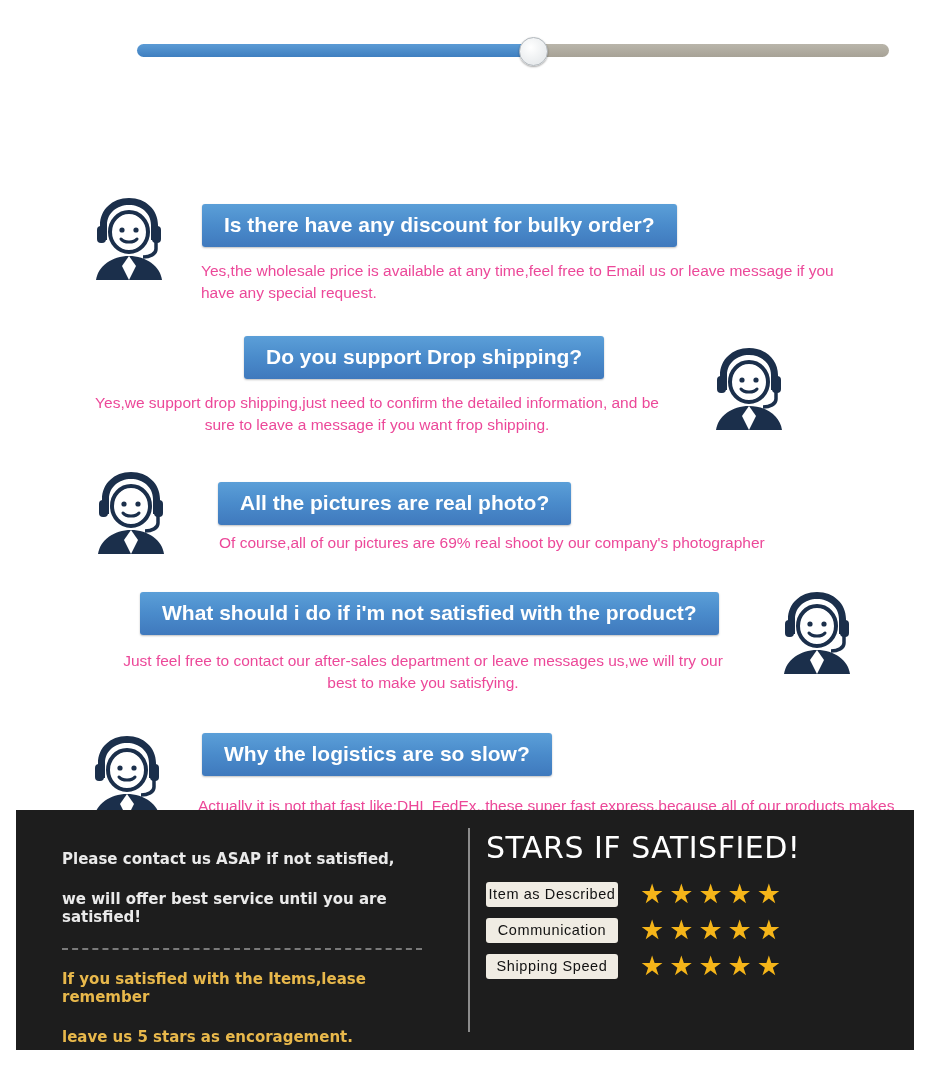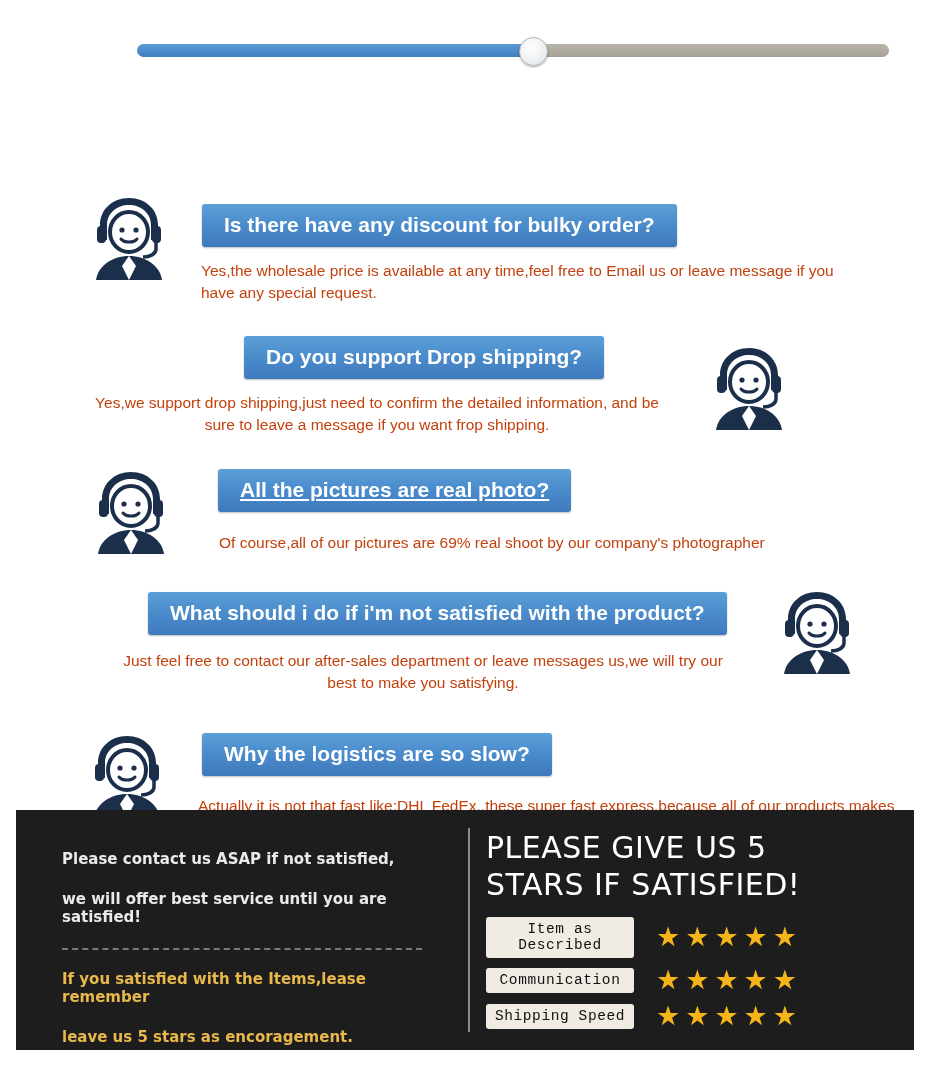--- a/index.html
+++ b/index.html
@@ -93,37 +93,37 @@
     border-radius: 3px;
     color: #ffffff;
     font-size: 21px;
     font-weight: bold;
     padding: 9px 22px 10px 22px;
     box-shadow: 0 1px 2px rgba(0,0,0,.25);
     white-space: nowrap;
   }
   .answer {
     font-size: 15.5px;
-    color: #c2410c;
+    color: #ec4899;
     line-height: 1.45;
   }
 
   .q1-bubble { position: absolute; left: 202px; top: 112px; }
   .q1-answer { position: absolute; left: 201px; top: 168px; width: 660px; }
   .a1-av { left: 70px; top: 90px; }
 
   .q2-bubble { position: absolute; left: 244px; top: 244px; }
   .q2-answer { position: absolute; left: 88px; top: 300px; width: 578px; text-align: center; }
   .a2-av { left: 690px; top: 240px; }
 
-  .q3-bubble { position: absolute; left: 218px; top: 377px; text-decoration: underline; }
+  .q3-bubble { position: absolute; left: 218px; top: 390px; }
   .q3-answer { position: absolute; left: 219px; top: 440px; width: 640px; }
   .a3-av { left: 72px; top: 364px; }
 
-  .q4-bubble { position: absolute; left: 148px; top: 500px; }
+  .q4-bubble { position: absolute; left: 140px; top: 500px; }
   .q4-answer { position: absolute; left: 108px; top: 558px; width: 630px; text-align: center; }
   .a4-av { left: 758px; top: 484px; }
 
   .q5-bubble { position: absolute; left: 202px; top: 641px; }
   .q5-answer { position: absolute; left: 198px; top: 703px; width: 708px; }
   .a5-av { left: 68px; top: 628px; }
 
   
   .footer {
     position: absolute;
@@ -175,24 +175,24 @@
     letter-spacing: .5px;
     font-family: "DejaVu Sans", sans-serif;
     margin-bottom: 14px;
   }
   .rating-row {
     display: flex;
     align-items: center;
     margin-bottom: 9px;
   }
   .rating-label {
-    width: 148px;
+    width: 132px;
     background: #f0ece3;
     color: #111;
-    font-family: Liberation Mono, monospace;
+    font-family: Liberation Sans, sans-serif;
     font-size: 14.5px;
     text-align: center;
     padding: 4px 0 5px 0;
     border-radius: 3px;
     letter-spacing: .6px;
   }
   .stars {
     margin-left: 22px;
     color: #f5b519;
     font-size: 27px;
@@ -311,21 +311,20 @@
     <div class="footer-left">
       <div class="fl-line">Please contact us ASAP if not satisfied,</div>
       <div class="fl-line">we will offer best service until you are satisfied!</div>
       <div class="fl-dash"></div>
       <div class="fl-line gold">If you satisfied with the Items,lease remember</div>
       <div class="fl-line gold">leave us 5 stars as encoragement.</div>
     </div>
     <div class="footer-divider"></div>
     <div class="footer-right">
       <div class="fr-head">
-        <div>PLEASE GIVE US 5</div>
         <div>STARS IF SATISFIED!</div>
       </div>
       <div class="rating-row">
         <div class="rating-label">Item as Described</div>
         <div class="stars">★★★★★</div>
       </div>
       <div class="rating-row">
         <div class="rating-label">Communication</div>
         <div class="stars">★★★★★</div>
       </div>

